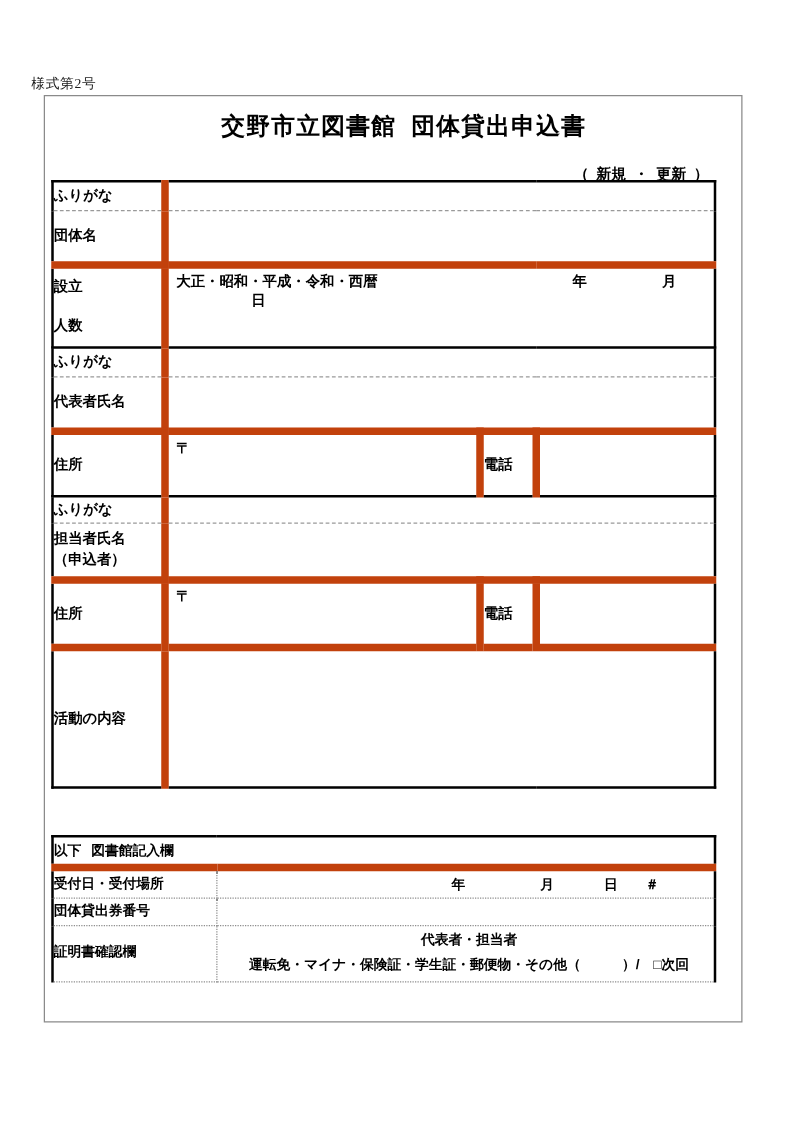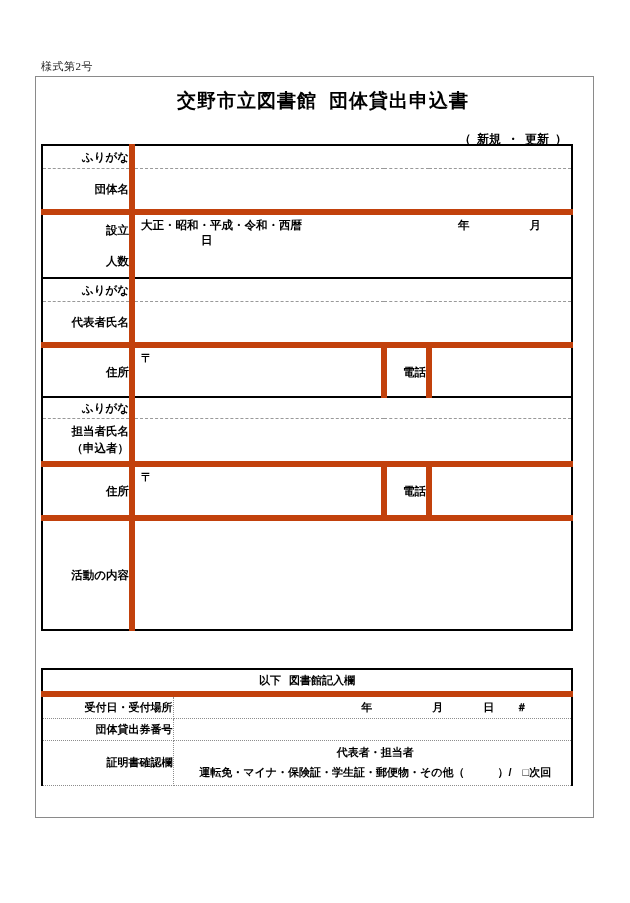--- a/index.html
+++ b/index.html
@@ -12,21 +12,21 @@
     height: 903px;
     position: relative;
     font-family: "Liberation Sans", "DejaVu Sans", sans-serif;
     color: #000000;
     overflow: hidden;
   }
 
   
   .form-no {
     position: absolute;
-    left: 41px;
+    left: 25px;
     top: 59px;
     font-family: "Liberation Serif", "DejaVu Serif", serif;
     font-size: 11px;
     letter-spacing: 0.5px;
     color: #1a1a1a;
     white-space: nowrap;
   }
 
   
   .outer-frame {
@@ -76,21 +76,21 @@
     background: #ffffff;
   }
   table.grid td {
     border: 6px solid #c2410c;
     vertical-align: middle;
     font-size: 11.5px;
     font-weight: bold;
     padding: 0;
   }
   .lbl {
-    text-align: right;
+    text-align: left;
     line-height: 1.45;
     margin-left: 36px;
   }
   .val {
     text-align: left;
     padding-left: 6px !important;
     font-weight: bold;
   }
   .vtop {
     vertical-align: top !important;
@@ -115,21 +115,20 @@
   }
 
   
   #office-table {
     left: 41px;
     top: 668px;
     width: 530px;
   }
   #office-table td { font-size: 11px; }
   .office-head {
-    text-align: center;
     font-weight: bold;
     font-size: 11.5px;
     margin-left: 37px;
   }
   .office-head .gap { display: inline-block; width: 8px; }
 
   
   .dot-b { border-bottom: 1px dotted #8d8d8d !important; }
   .dot-t { border-top: 1px dotted #8d8d8d !important; }
   .dot-r { border-right: 1px dotted #8d8d8d !important; }

